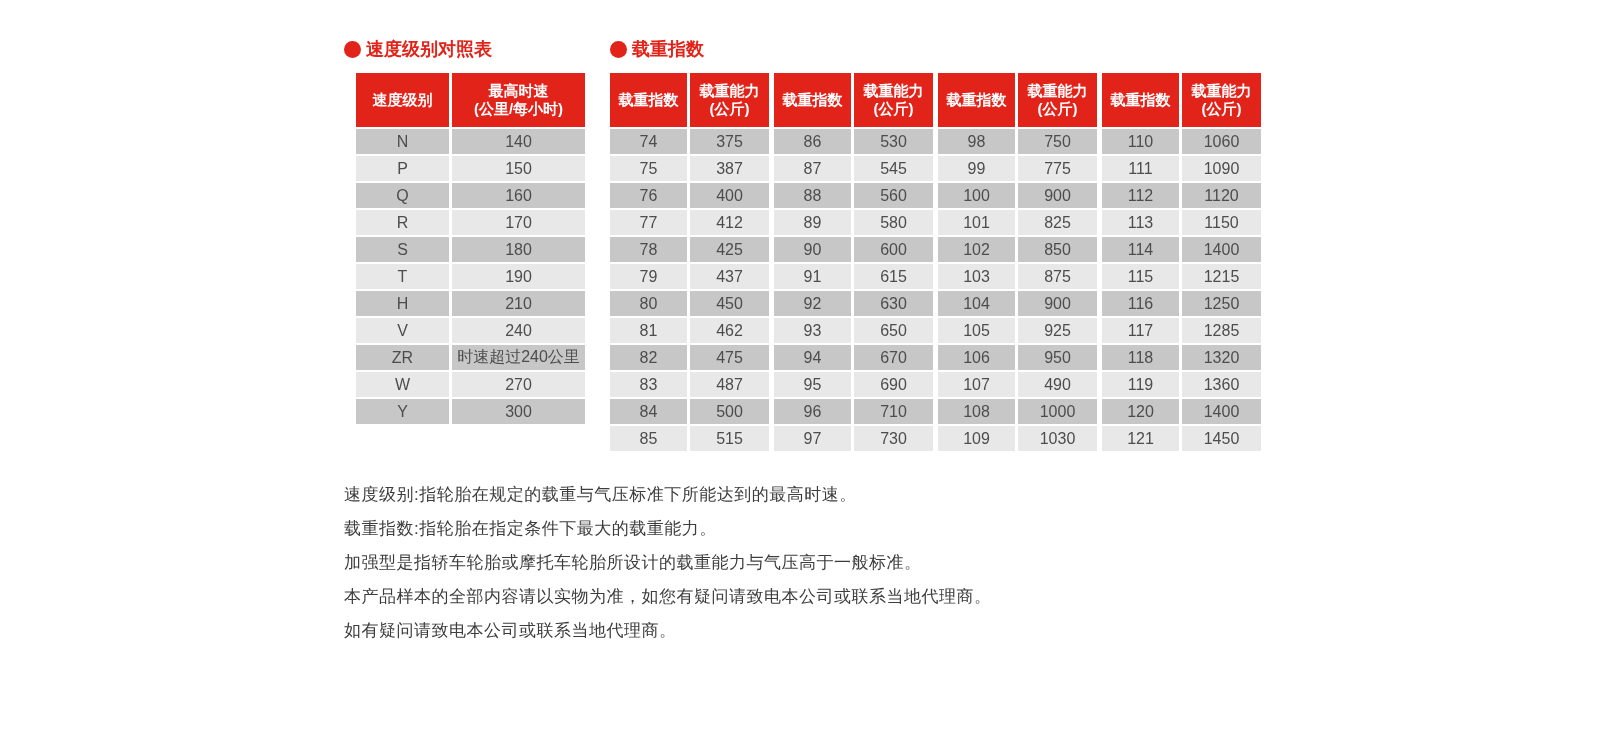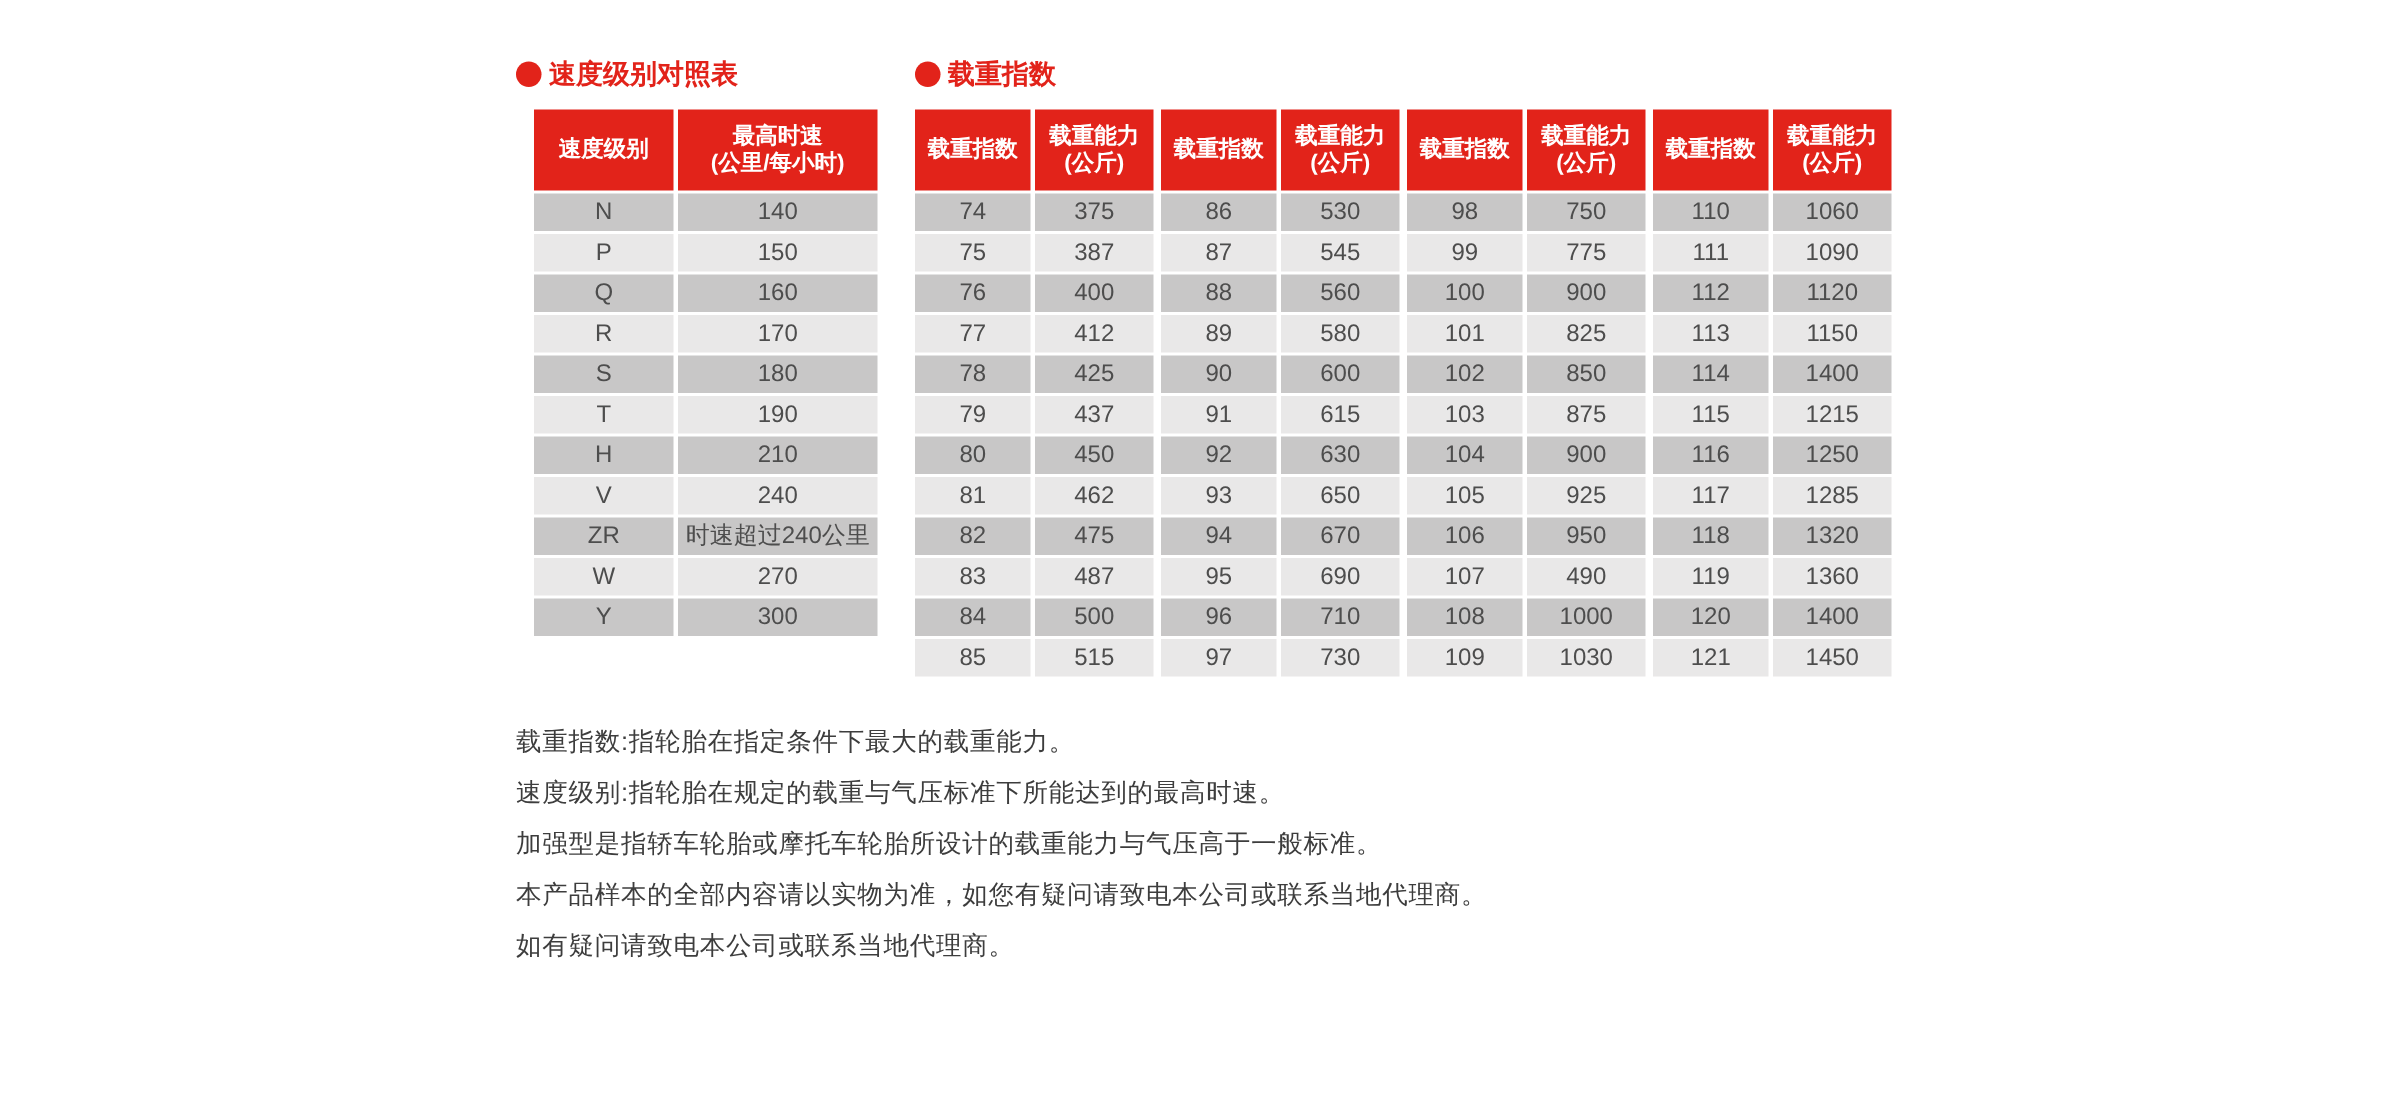--- a/index.html
+++ b/index.html
@@ -332,20 +332,20 @@
           </div>
           <div class="load-row row-light">
             <div class="cell">121</div>
             <div class="cell">1450</div>
           </div>
         </div>
     </div>
   </section>
 
   <div class="notes" id="notes">
+      <div>速度级别:指轮胎在规定的载重与气压标准下所能达到的最高时速。</div>
       <div>载重指数:指轮胎在指定条件下最大的载重能力。</div>
-      <div>速度级别:指轮胎在规定的载重与气压标准下所能达到的最高时速。</div>
       <div>加强型是指轿车轮胎或摩托车轮胎所设计的载重能力与气压高于一般标准。</div>
       <div>本产品样本的全部内容请以实物为准，如您有疑问请致电本公司或联系当地代理商。</div>
       <div>如有疑问请致电本公司或联系当地代理商。</div>
     </div>
 
 </div>
 
 </body></html>

